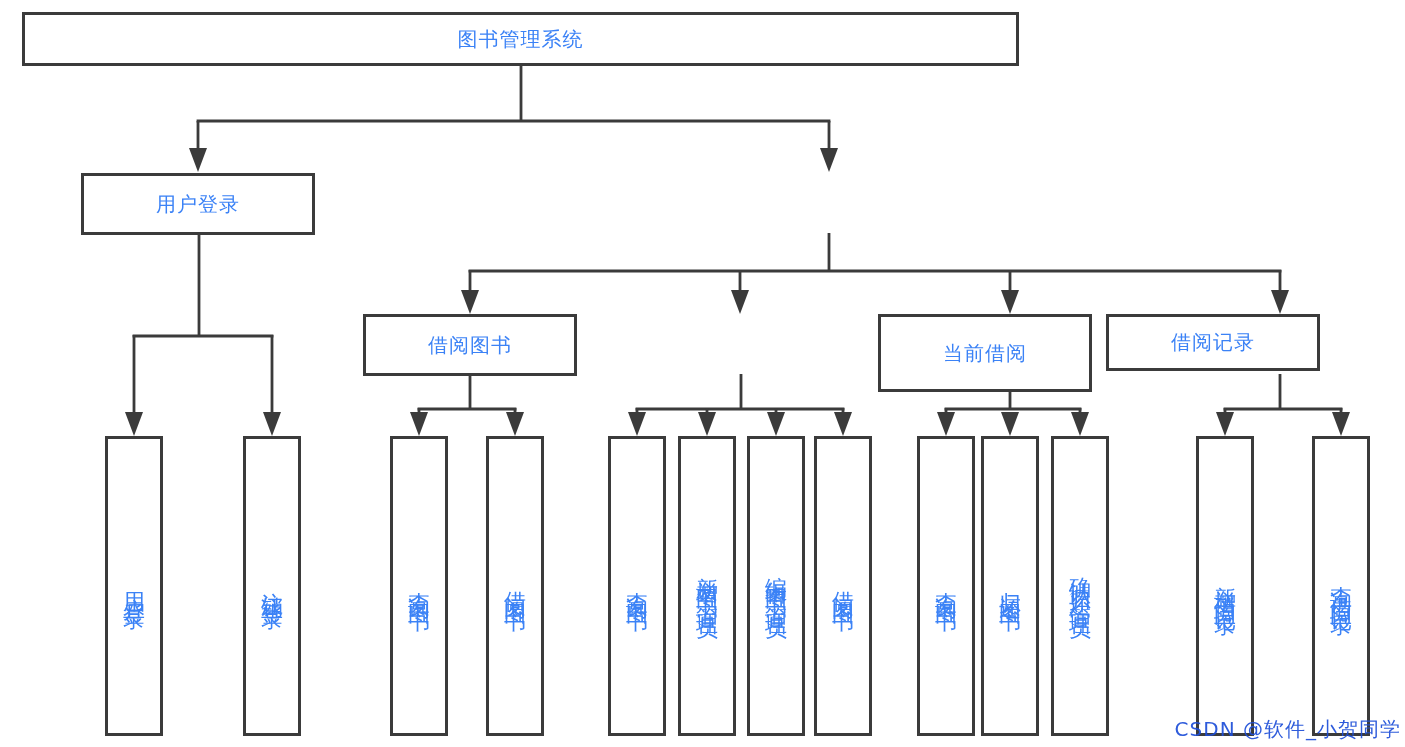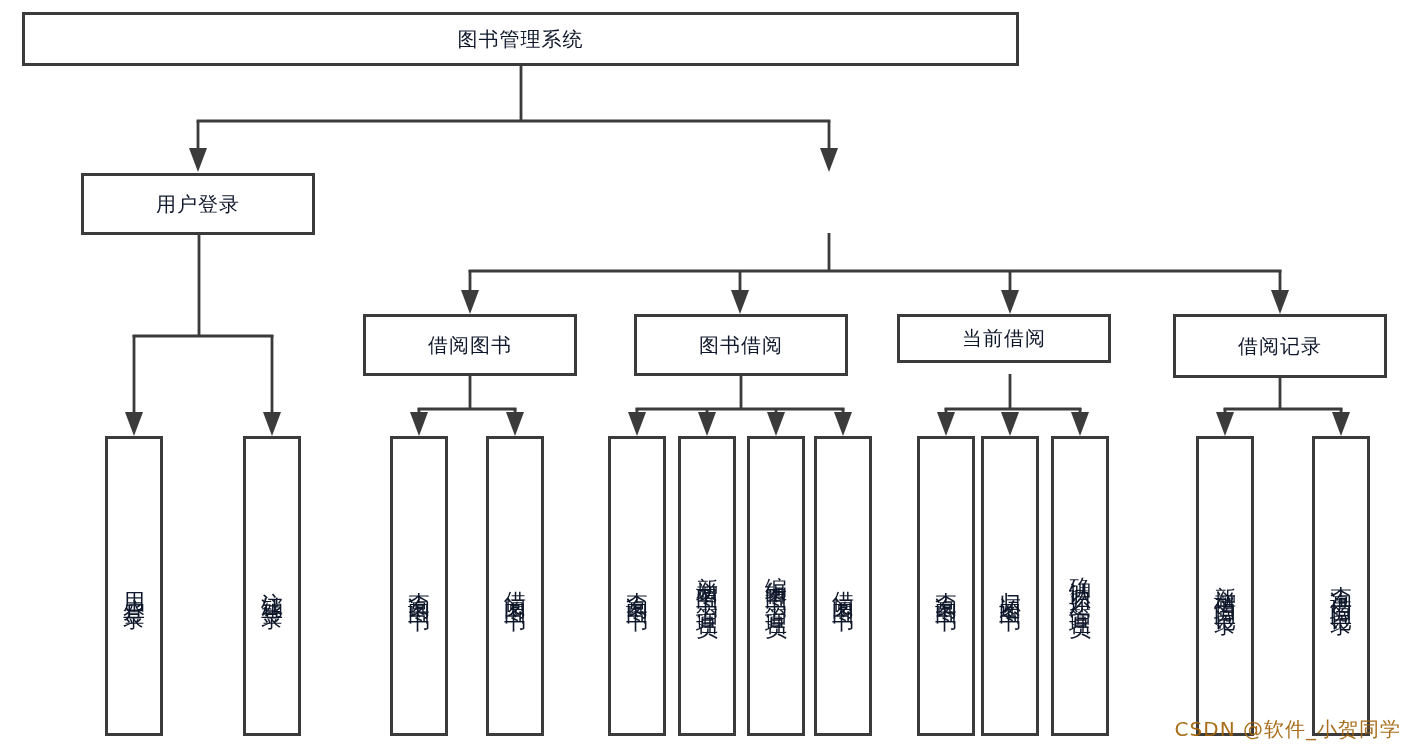--- a/index.html
+++ b/index.html
@@ -2,32 +2,32 @@
 <html><head>
 <meta charset="utf-8">
 <style>
   html,body{margin:0;padding:0;background:#ffffff;}
   body{font-family:"DejaVu Sans","Liberation Sans",sans-serif;}
   .canvas{position:relative;width:1405px;height:747px;background:#ffffff;overflow:hidden;}
   .connectors{position:absolute;left:0;top:0;width:1405px;height:747px;pointer-events:none;}
   .box{
     position:absolute;box-sizing:border-box;background:#ffffff;
     border:3px solid #3b3b3b;display:flex;align-items:center;justify-content:center;
-    color:#0f172a;font-size:20px;letter-spacing:1px;z-index:2;
+    color:#3b82f6;font-size:20px;letter-spacing:1px;z-index:2;
   }
   .vbox{
     font-size:22px;letter-spacing:0;
   }
   .vbox .vtext{
     writing-mode:vertical-rl;text-orientation:mixed;
     letter-spacing:6px;line-height:1.0;white-space:nowrap;
   }
   .watermark{
     position:absolute;right:4px;bottom:4px;z-index:5;
-    color:#a16207;opacity:0.92;font-size:20px;letter-spacing:1px;
+    color:#1d4ed8;opacity:0.92;font-size:20px;letter-spacing:1px;
   }
 </style>
 </head>
 <body>
 
 <div class="canvas">
 
   <svg class="connectors" viewBox="0 0 1405 747" xmlns="http://www.w3.org/2000/svg">
     <g stroke="#3b3b3b" stroke-width="2.8" fill="none">
 
@@ -100,27 +100,24 @@
     <span>图书管理系统</span>
   </div>
 
   <div class="box" style="left:81px;top:173px;width:234px;height:62px">
     <span>用户登录</span>
   </div>
 
   <div class="box" style="left:363px;top:314px;width:214px;height:62px">
     <span>借阅图书</span>
   </div>
-  <div class="box" style="left:634px;top:314px;width:214px;height:62px">
-    <span>图书借阅</span>
-  </div>
-  <div class="box" style="left:897px;top:314px;width:214px;height:49px">
+  <div class="box" style="left:878px;top:314px;width:214px;height:78px">
     <span>当前借阅</span>
   </div>
-  <div class="box" style="left:1173px;top:314px;width:214px;height:64px">
+  <div class="box" style="left:1106px;top:314px;width:214px;height:57px">
     <span>借阅记录</span>
   </div>
 
   <div class="box vbox" style="left:105px;top:436px;width:58px;height:300px">
     <span class="vtext">用户登录</span>
   </div>
   <div class="box vbox" style="left:243px;top:436px;width:58px;height:300px">
     <span class="vtext">注销登录</span>
   </div>
 

